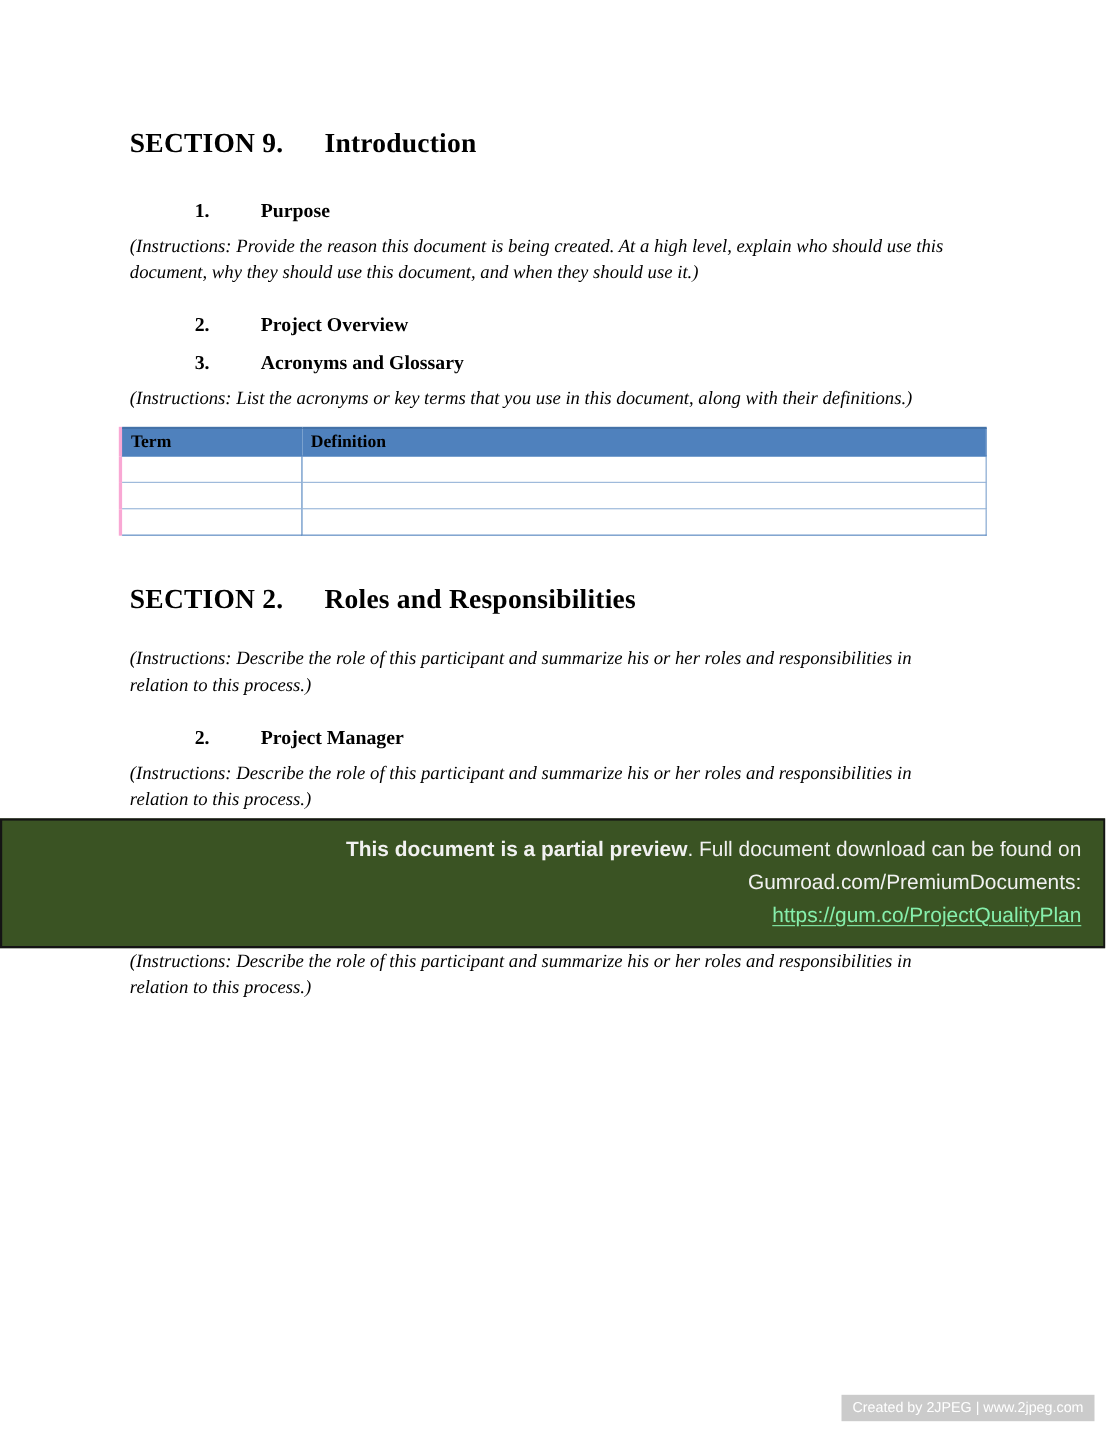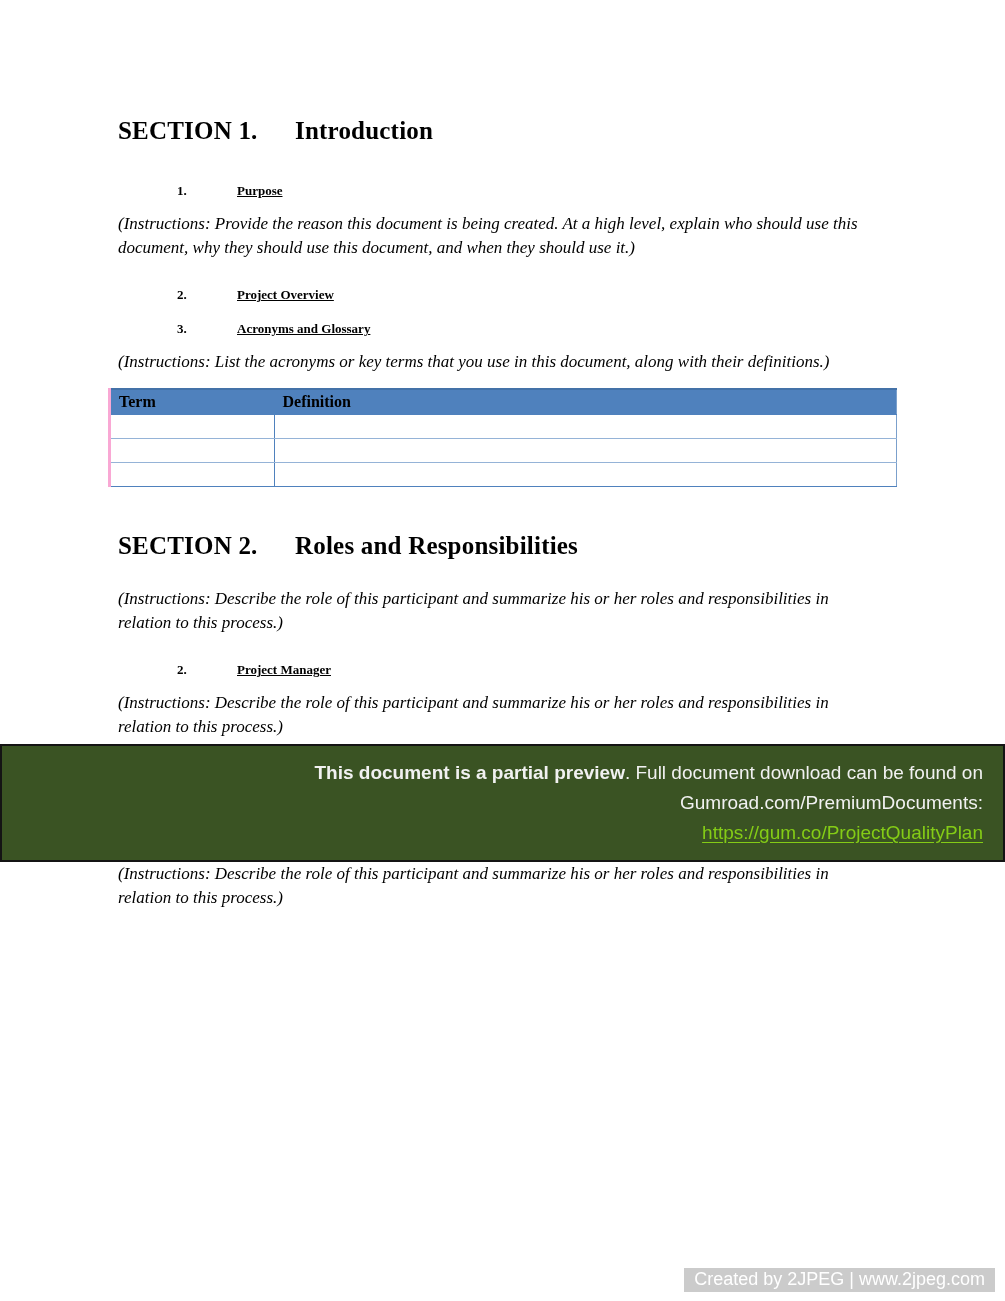--- a/index.html
+++ b/index.html
@@ -18,25 +18,24 @@
     font-size: 25px;
     line-height: 30px;
     font-weight: bold;
     margin: 0 0 32px 0;
     letter-spacing: 0.2px;
   }
   h1.section-heading .sec-num { display: inline-block; width: 177px; }
   h1#section-2 { margin: 44px 0 26px 0; }
 
   h2.sub-heading {
-    font-size: 13px;
+    font-size: 18px;
     line-height: 26px;
     font-weight: bold;
     margin: 0 0 8px 59px;
-    text-decoration: underline;
   }
   h2.sub-heading .sub-num { display: inline-block; width: 60px; }
   h2#developer-heading { margin-top: 4px; }
 
   p.instructions {
     font-style: italic;
     font-size: 17px;
     line-height: 24px;
     margin: 0 0 22px 0;
     max-width: 770px;
@@ -79,45 +78,45 @@
     border: 2px solid #141414;
     color: #f1f1f1;
     font-family: "Liberation Sans", sans-serif;
     font-size: 19px;
     line-height: 30px;
     text-align: right;
     padding: 12px 20px;
   }
   .preview-banner .bold { font-weight: bold; }
   .preview-banner a {
-    color: #84cc16;
+    color: #86efac;
     text-decoration: underline;
     text-underline-offset: 3px;
   }
 
   .watermark {
     position: absolute;
     right: 10px;
     bottom: 9px;
     background: #cbcbcb;
     color: #ffffff;
     font-family: "Liberation Sans", sans-serif;
-    font-size: 18px;
+    font-size: 13px;
     line-height: 21px;
     padding: 1px 10px 2px 10px;
   }
 </style>
 </head>
 <body>
 
 <div class="page">
   <div class="content">
 
     <h1 class="section-heading" id="section-1">
-      <span class="sec-num">SECTION 1.</span><span>Introduction</span>
+      <span class="sec-num">SECTION 9.</span><span>Introduction</span>
     </h1>
 
     <h2 class="sub-heading">
       <span class="sub-num">1.</span><span>Purpose</span>
     </h2>
     <p class="instructions">(Instructions: Provide the reason this document is being created. At a high level, explain who should use this document, why they should use this document, and when they should use it.)</p>
 
     <h2 class="sub-heading">
       <span class="sub-num">2.</span><span>Project Overview</span>
     </h2>

